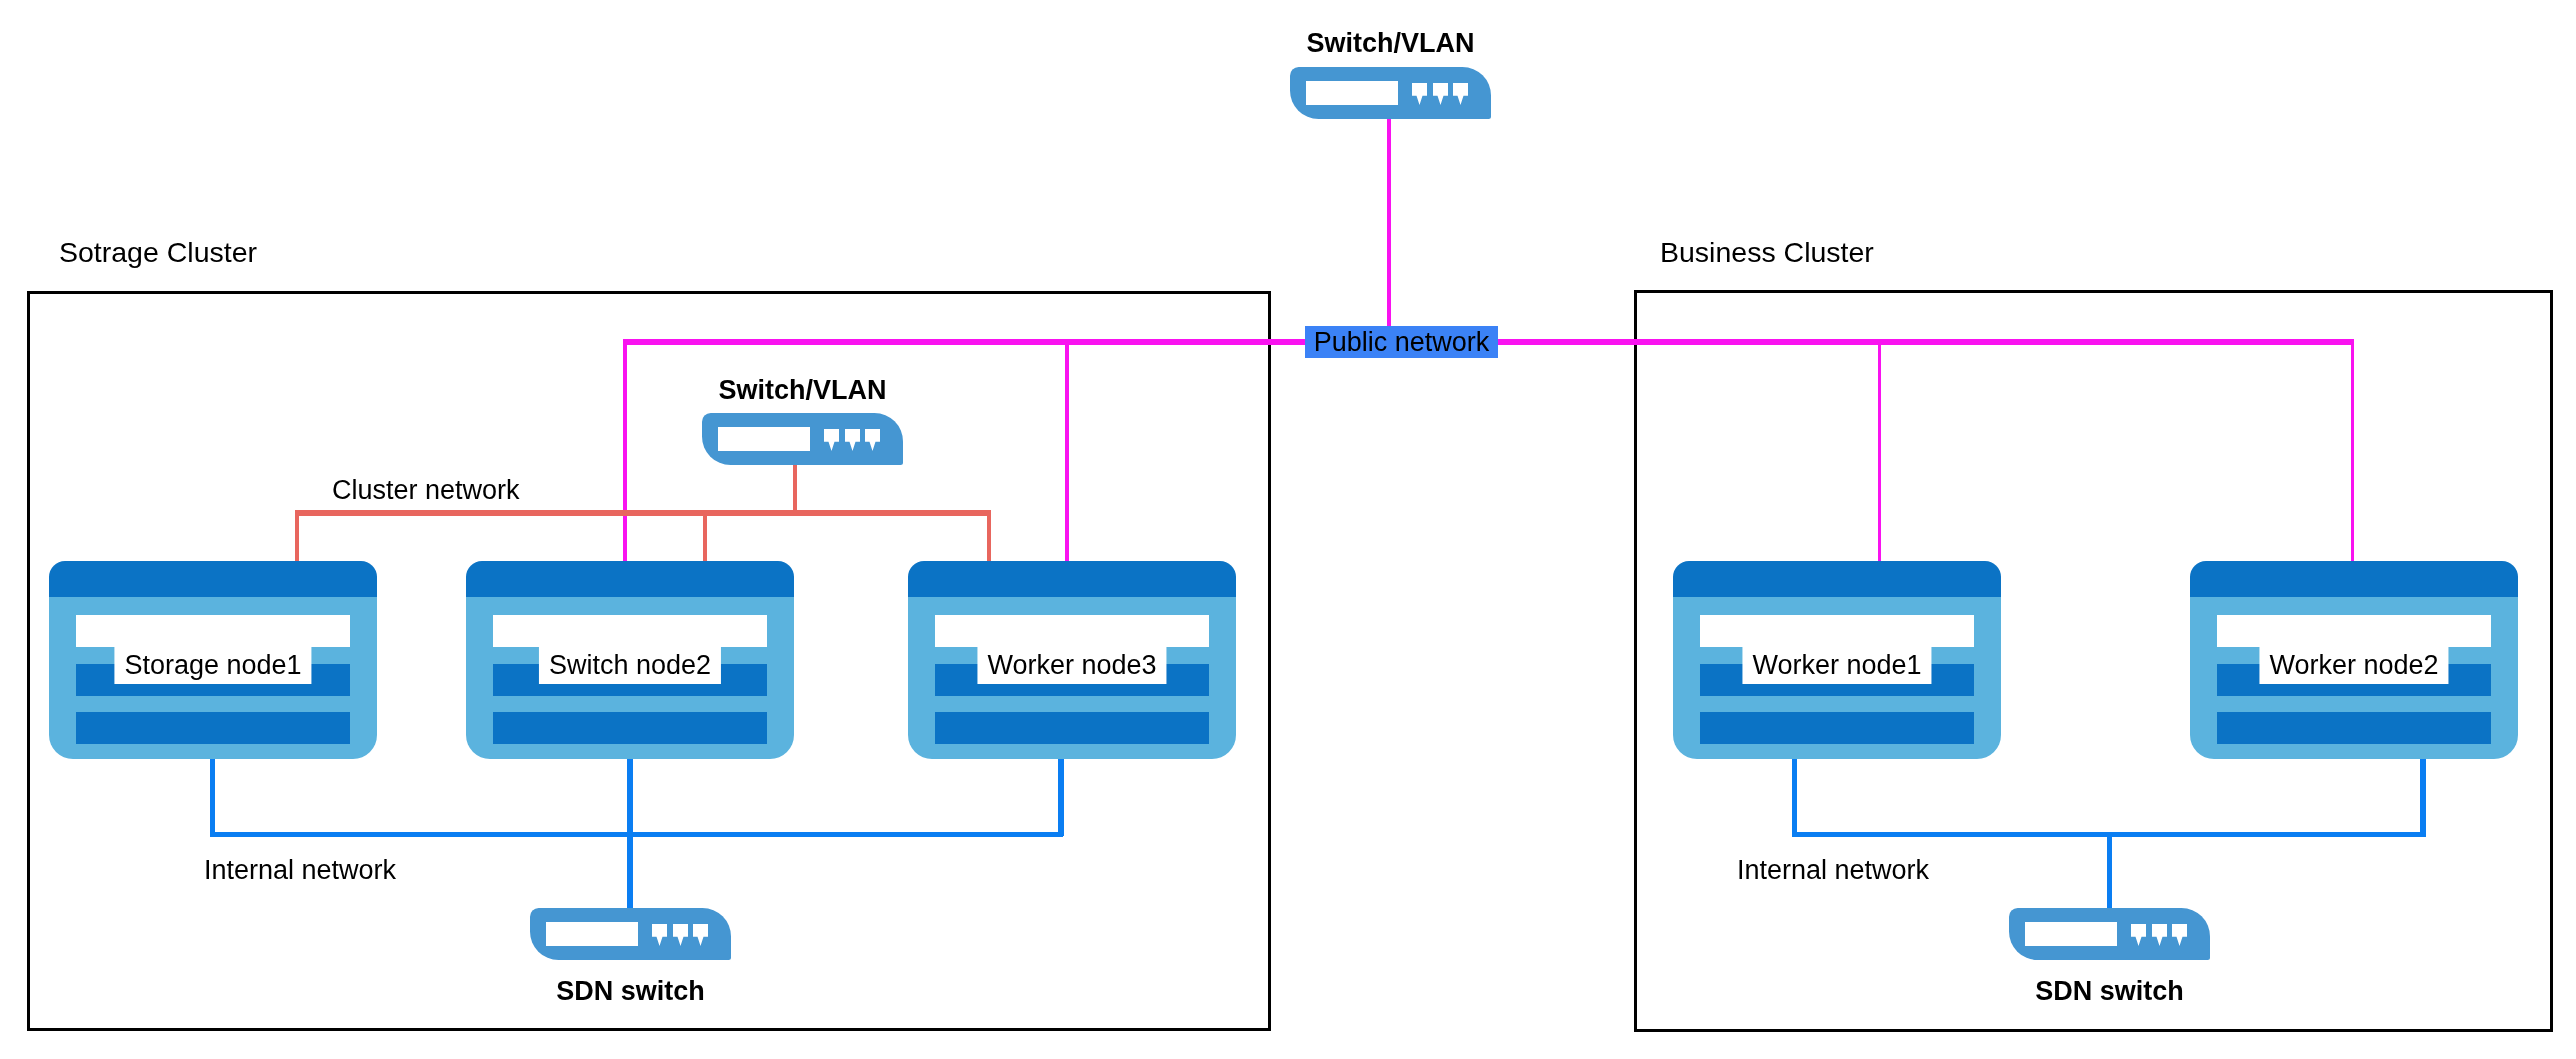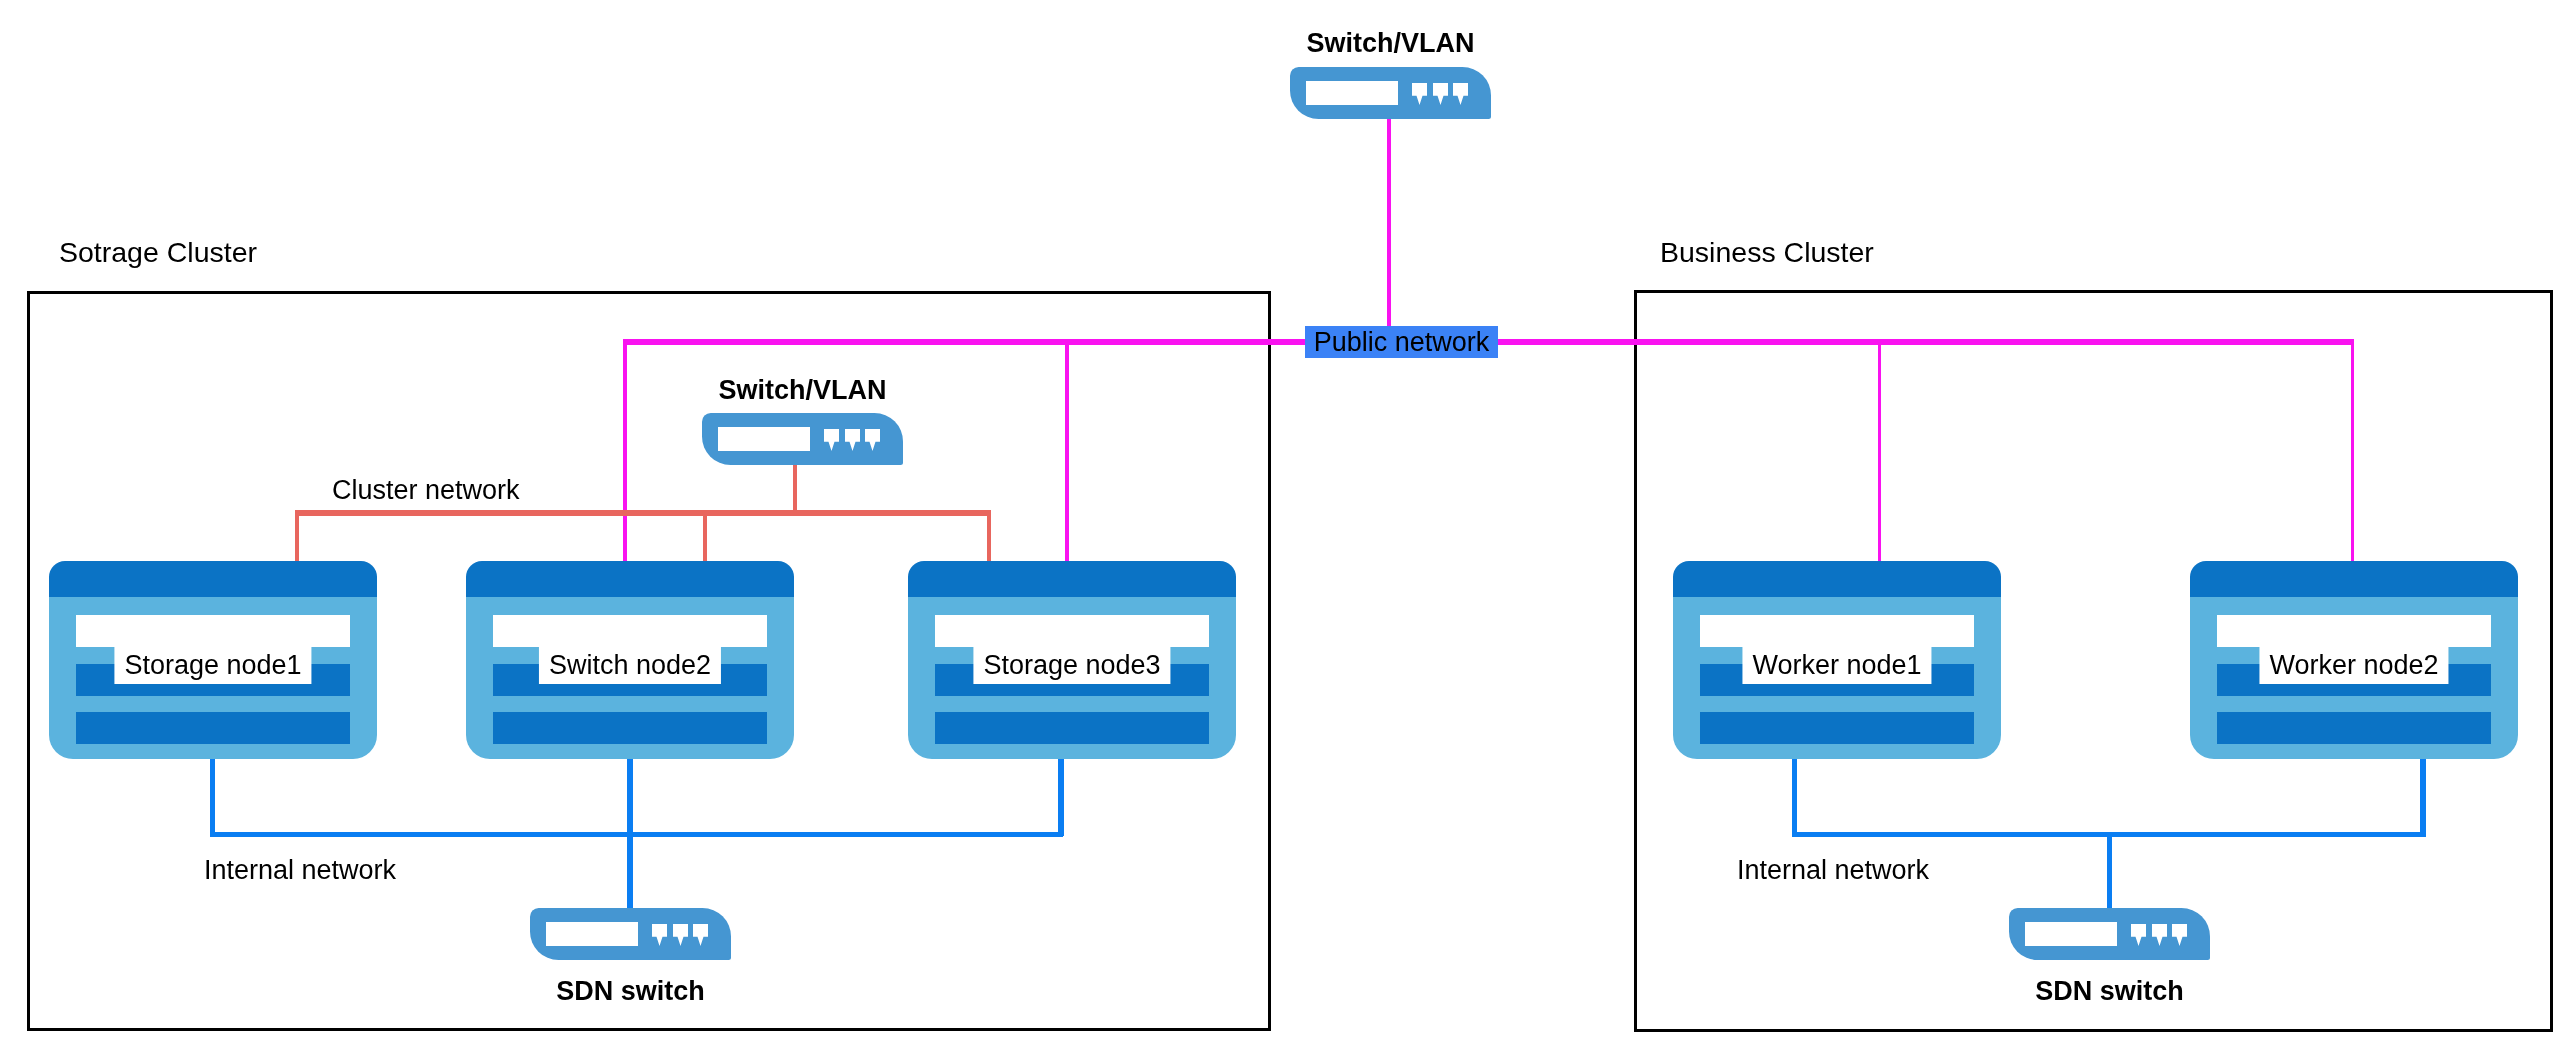--- a/index.html
+++ b/index.html
@@ -188,21 +188,21 @@
     <div class="node-slot slot-1"></div>
     <div class="node-bar bar-1"></div>
     <div class="node-bar bar-2"></div>
     <div class="node-label">Switch node2</div>
   </div>
   <div class="node" style="left:908px; top:561px;">
     <div class="node-header"></div>
     <div class="node-slot slot-1"></div>
     <div class="node-bar bar-1"></div>
     <div class="node-bar bar-2"></div>
-    <div class="node-label">Storage node3</div>
+    <div class="node-label">Worker node3</div>
   </div>
 
   <div class="node" style="left:1673px; top:561px;">
     <div class="node-header"></div>
     <div class="node-slot slot-1"></div>
     <div class="node-bar bar-1"></div>
     <div class="node-bar bar-2"></div>
     <div class="node-label">Worker node1</div>
   </div>
   <div class="node" style="left:2190px; top:561px;">

